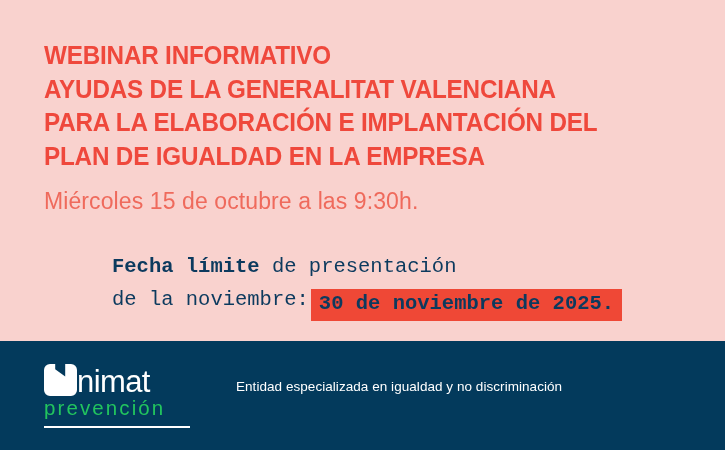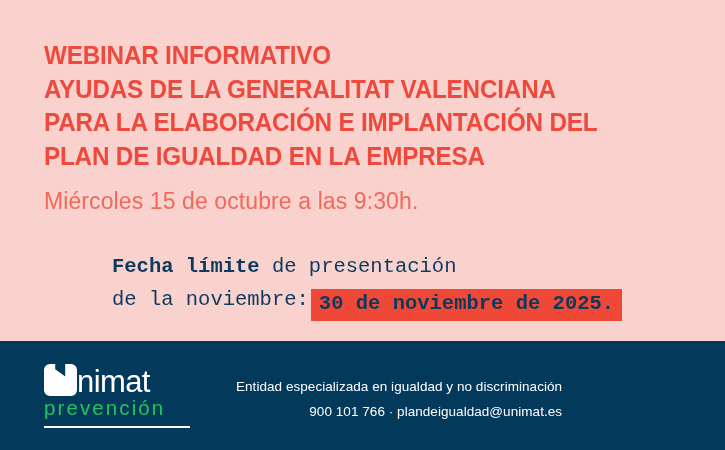--- a/index.html
+++ b/index.html
@@ -197,18 +197,17 @@
                    M11.2 0 H21.2 V12.6 L11.2 5.2 Z" fill-rule="evenodd"></path>
         </svg>
         <span class="logo-word">nimat</span>
       </div>
       <div class="logo-sub">prevención</div>
       <div class="logo-rule"></div>
     </div>
 
     <div class="contact">
       <span class="contact-line">Entidad especializada en igualdad y no discriminación</span>
-      <span class="contact-line">900 101 766 · plandeigualdad@unimat.es</span>
     </div>
 
   </div>
 
 </div>
 
 </body></html>

